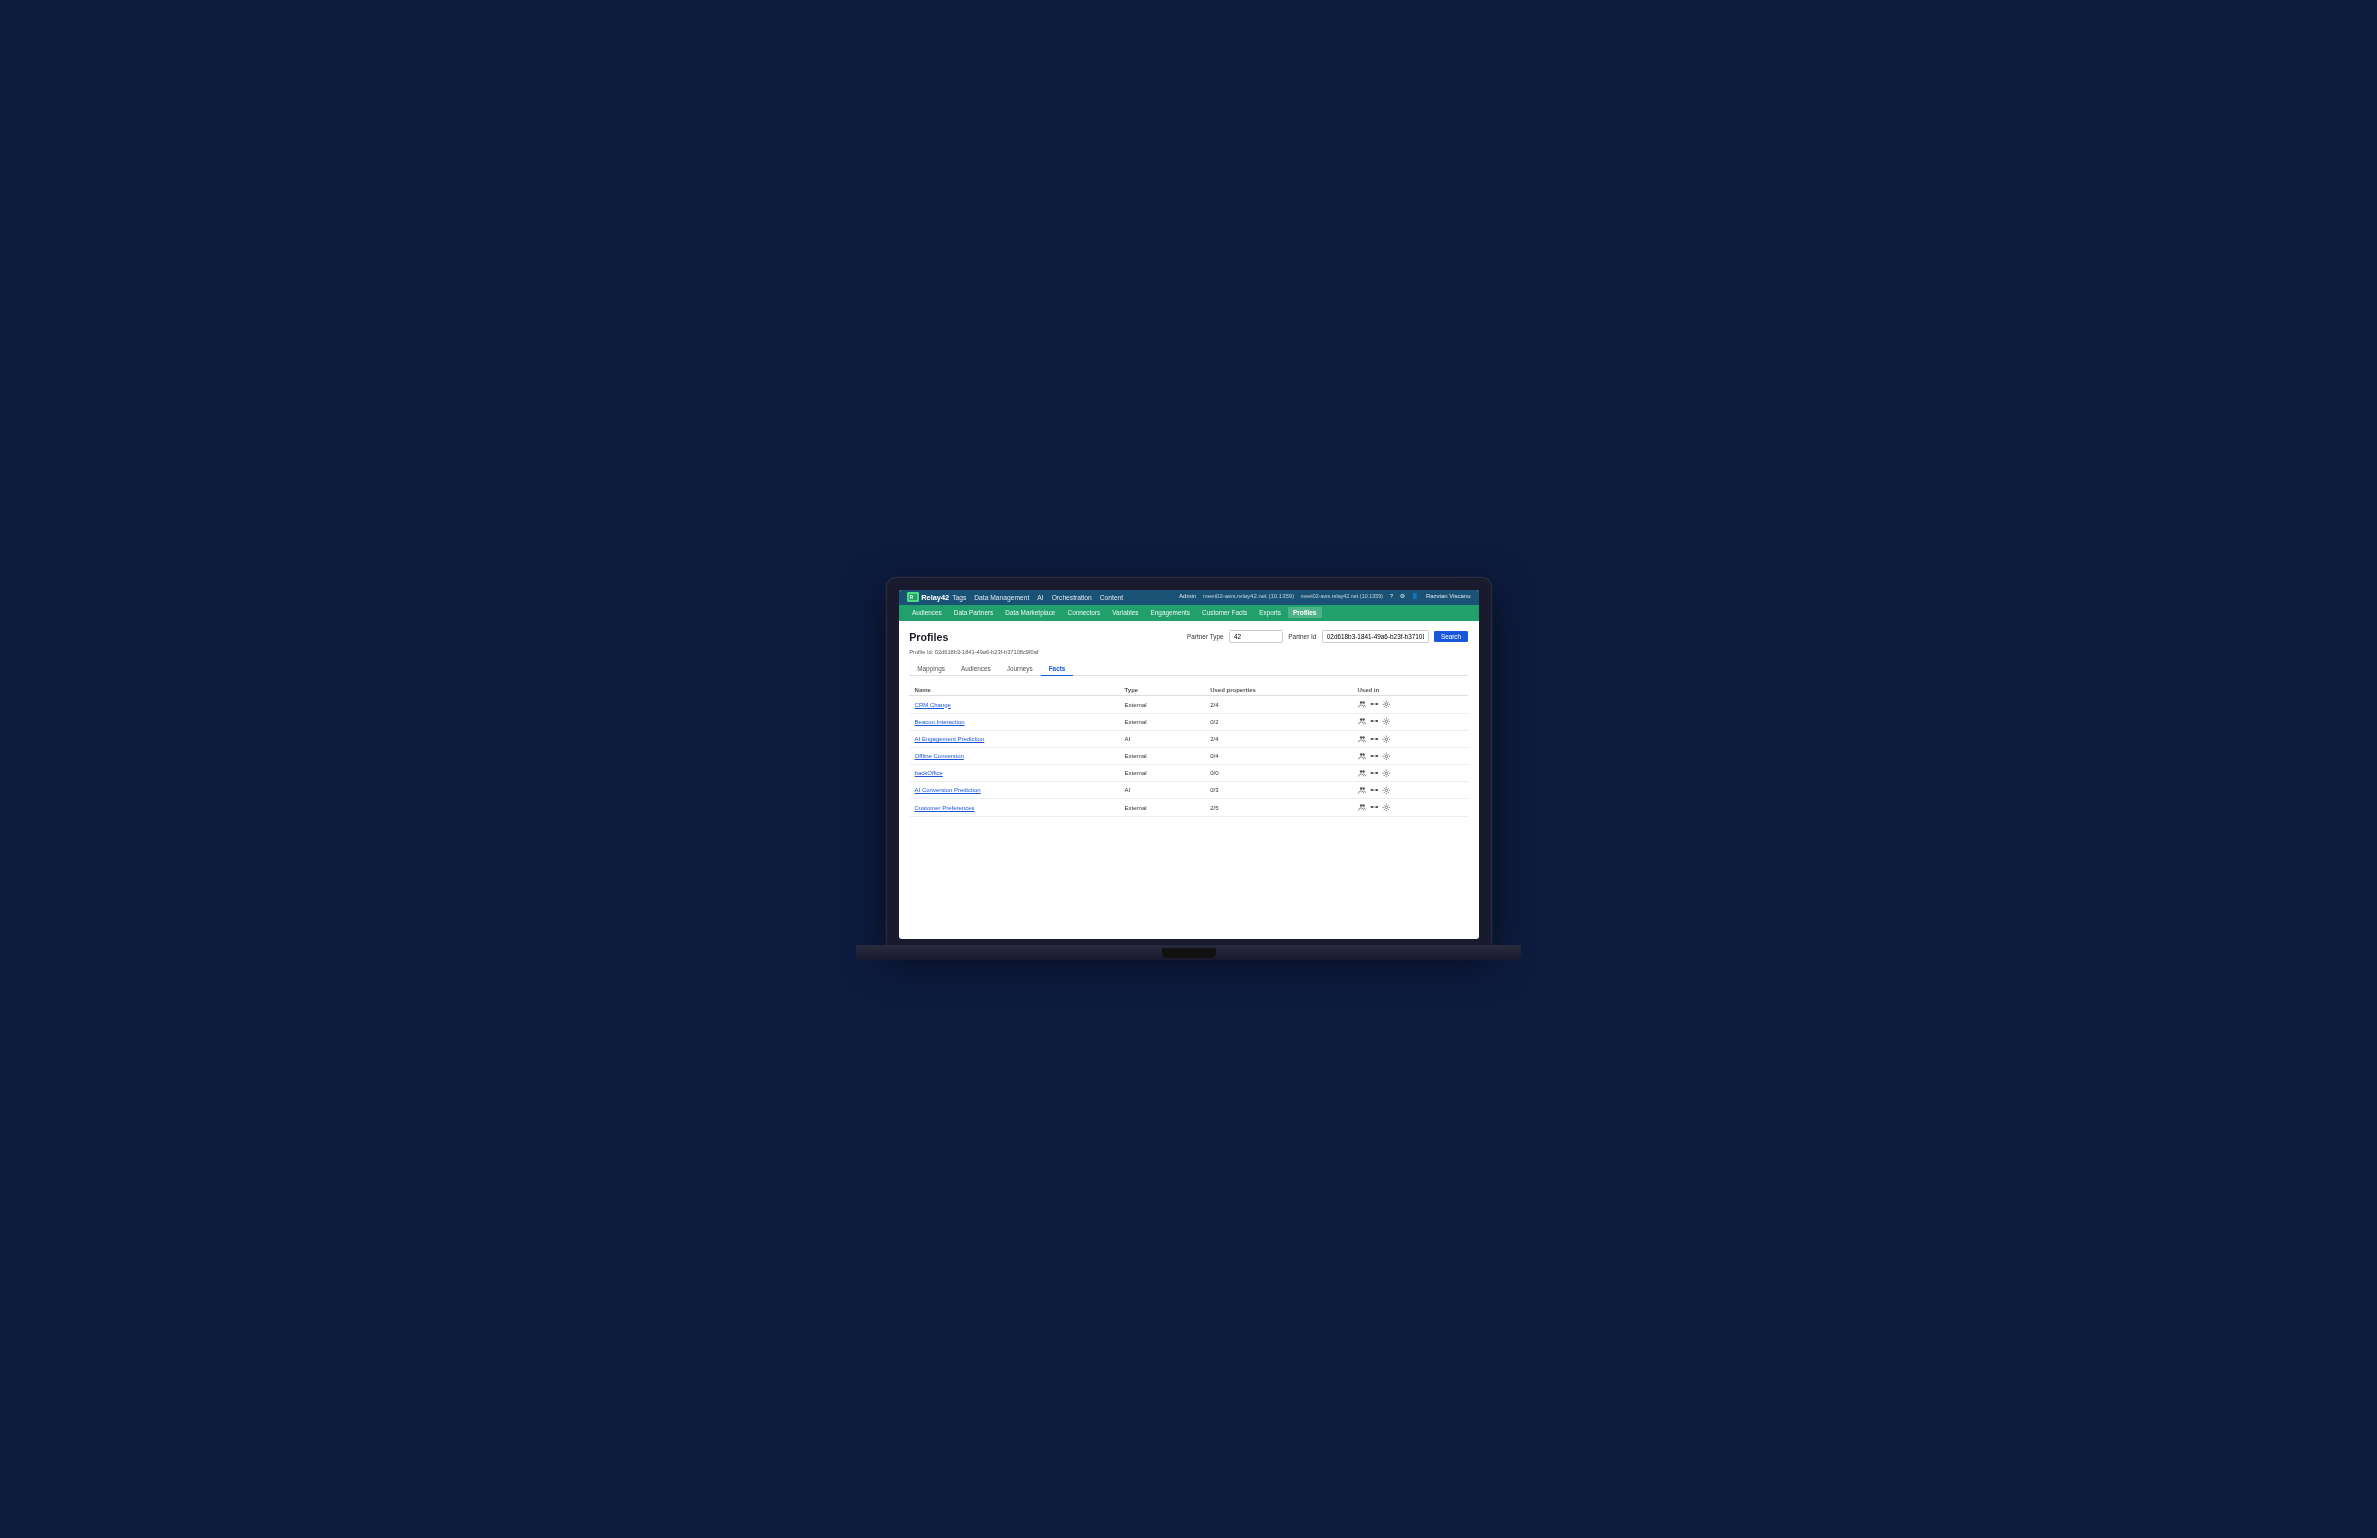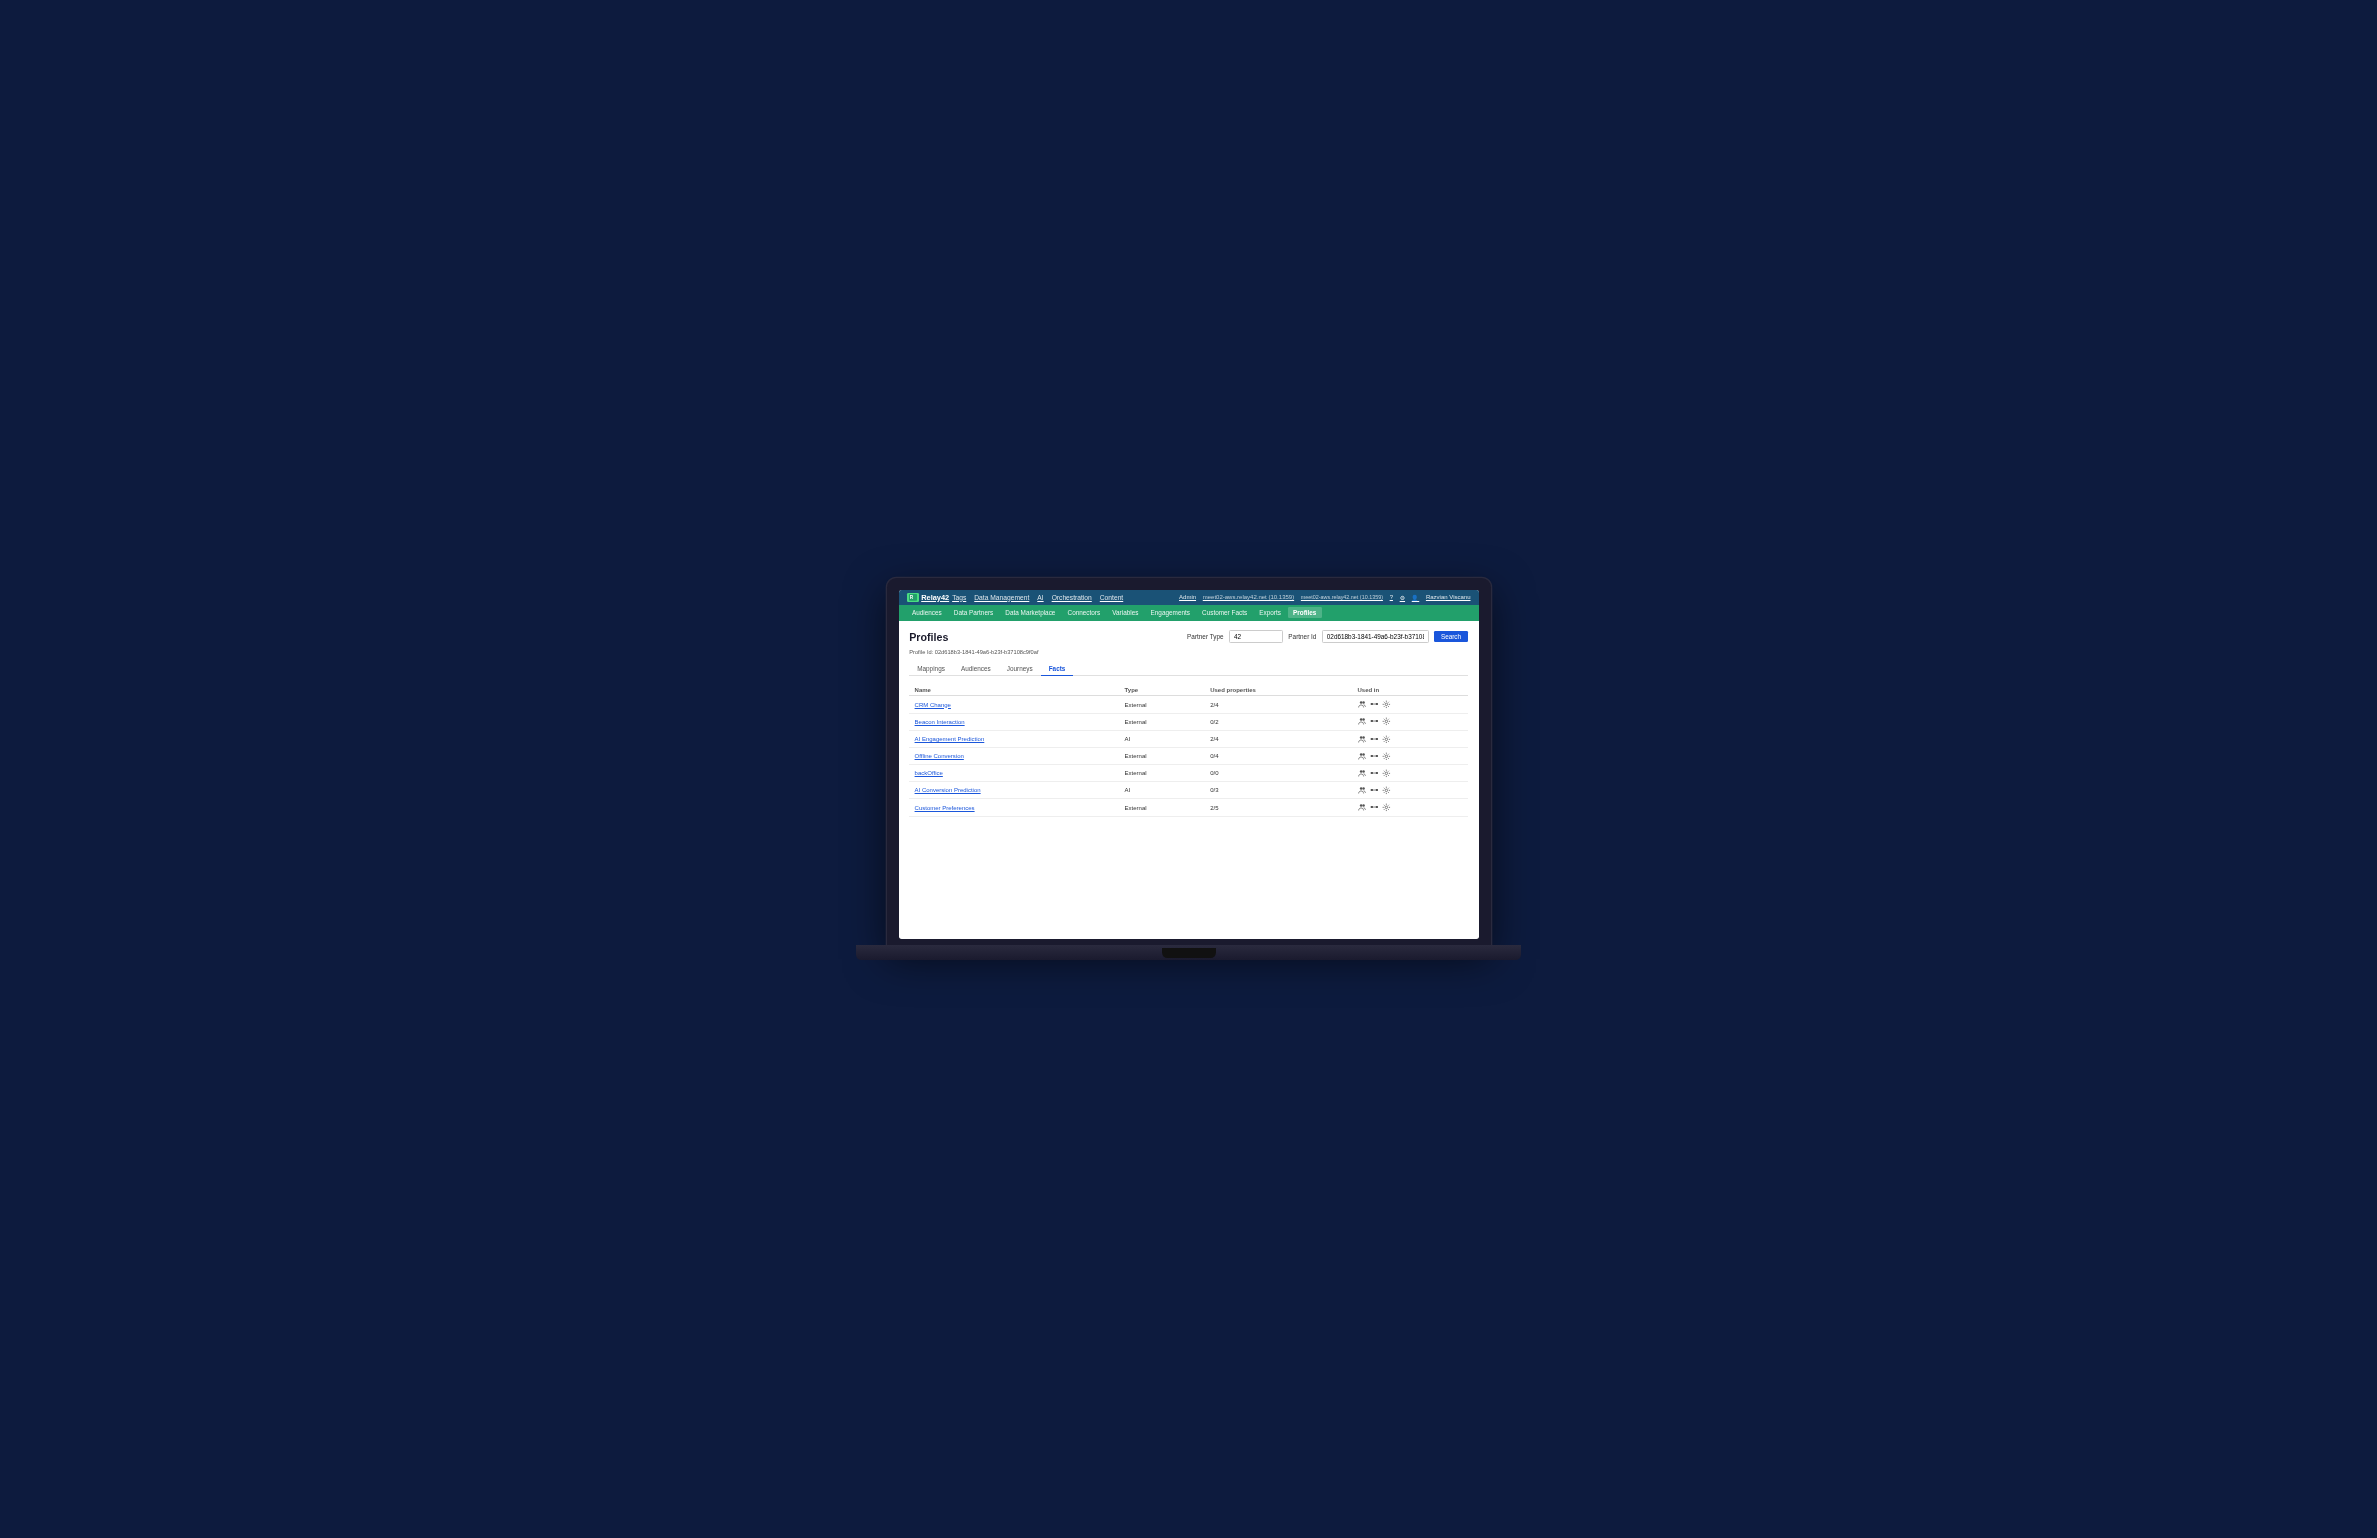--- a/index.html
+++ b/index.html
@@ -52,25 +52,24 @@
       height: 9.4px;
       background: #111;
       border-radius: 0 0 5.4px 5.4px;
     }
 
     
     .top-nav {
       background: #1a5276;
       padding: 2.7px 8px;
       display: flex;
-      align-items: center;
+      align-items: flex-start;
       gap: 3px;
       font-size: 6.7px;
       color: #fff;
-      text-decoration: underline;
     }
 
     .logo {
       display: flex;
       align-items: center;
       gap: 2.7px;
       font-weight: 700;
       font-size: 7.4px;
       color: #fff;
     }

